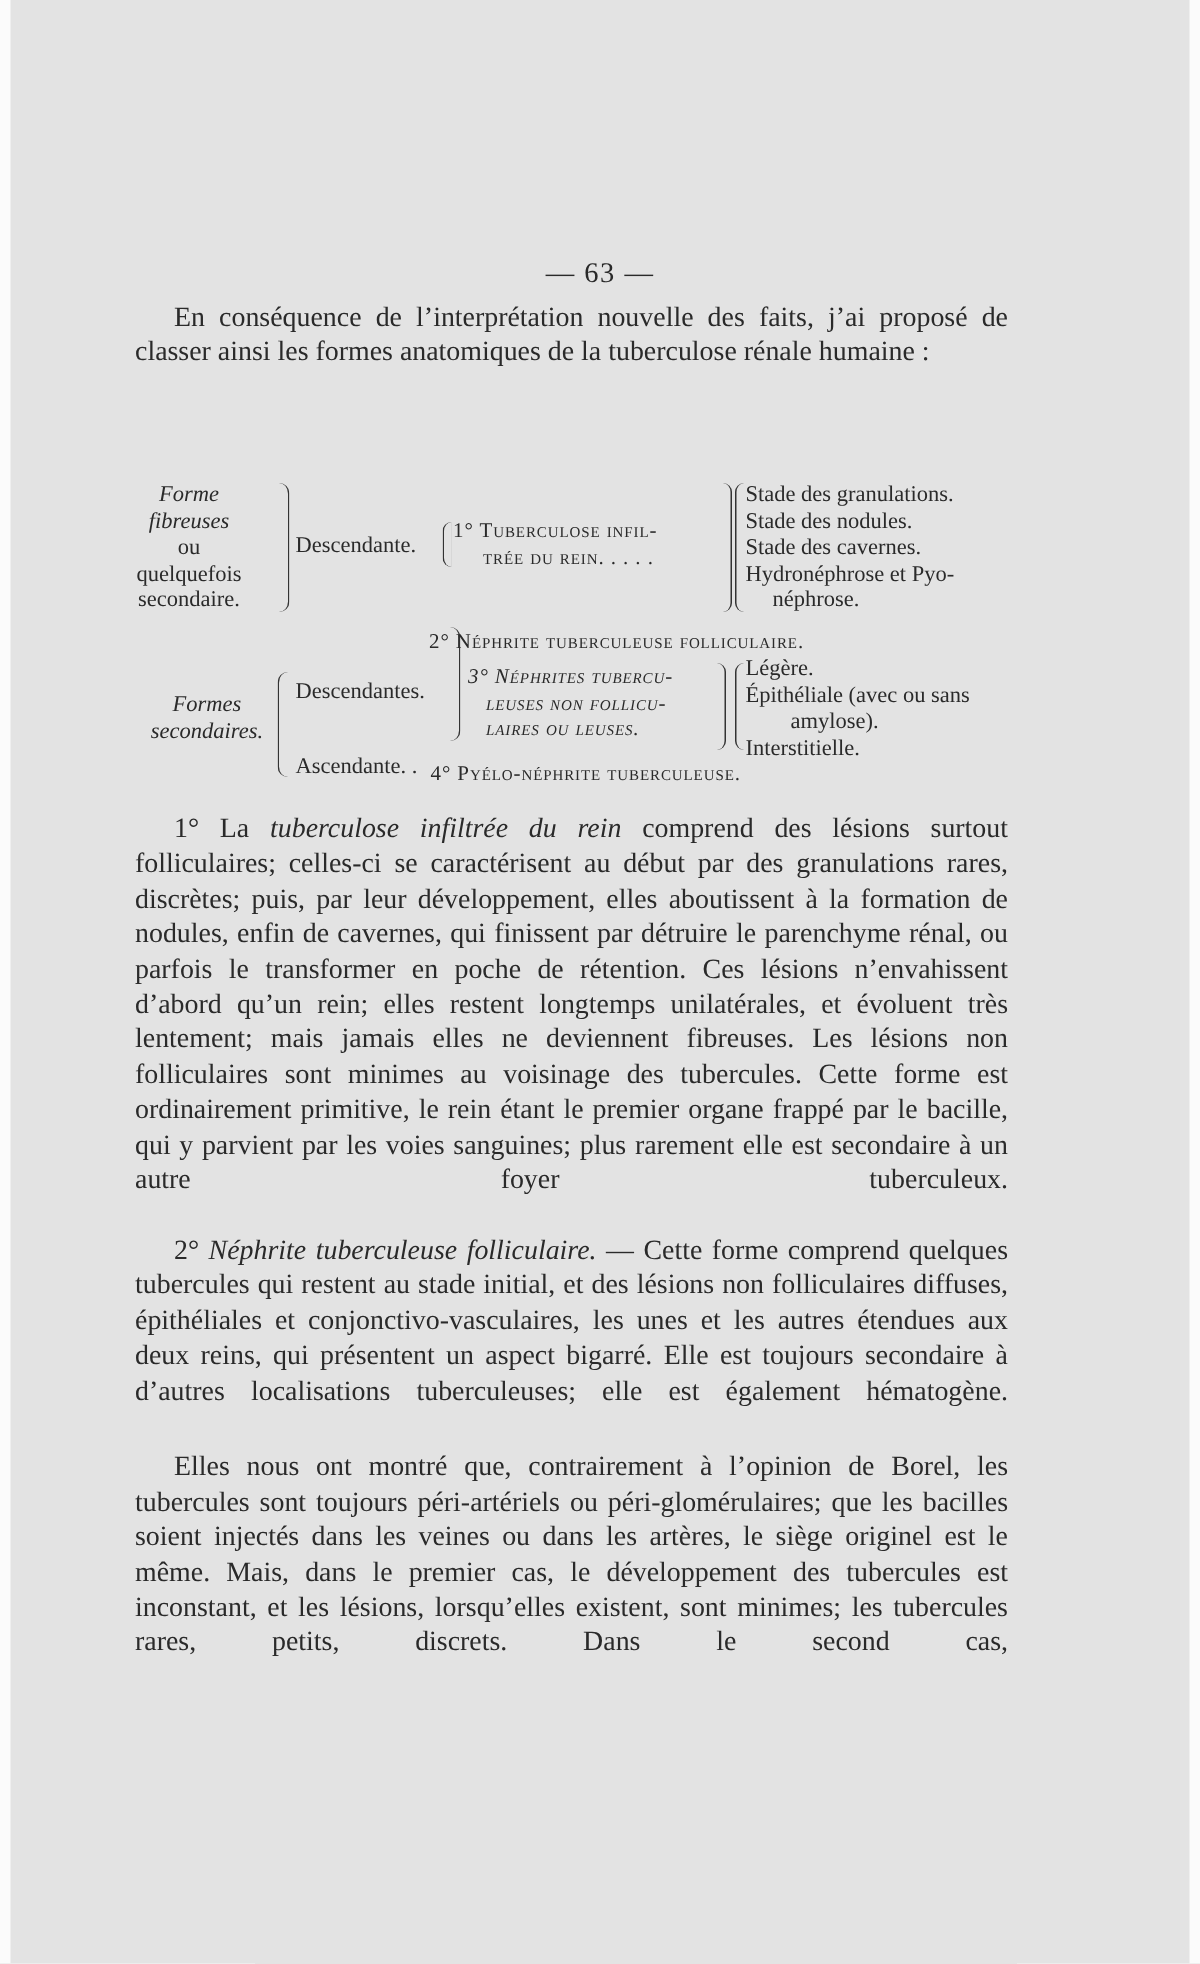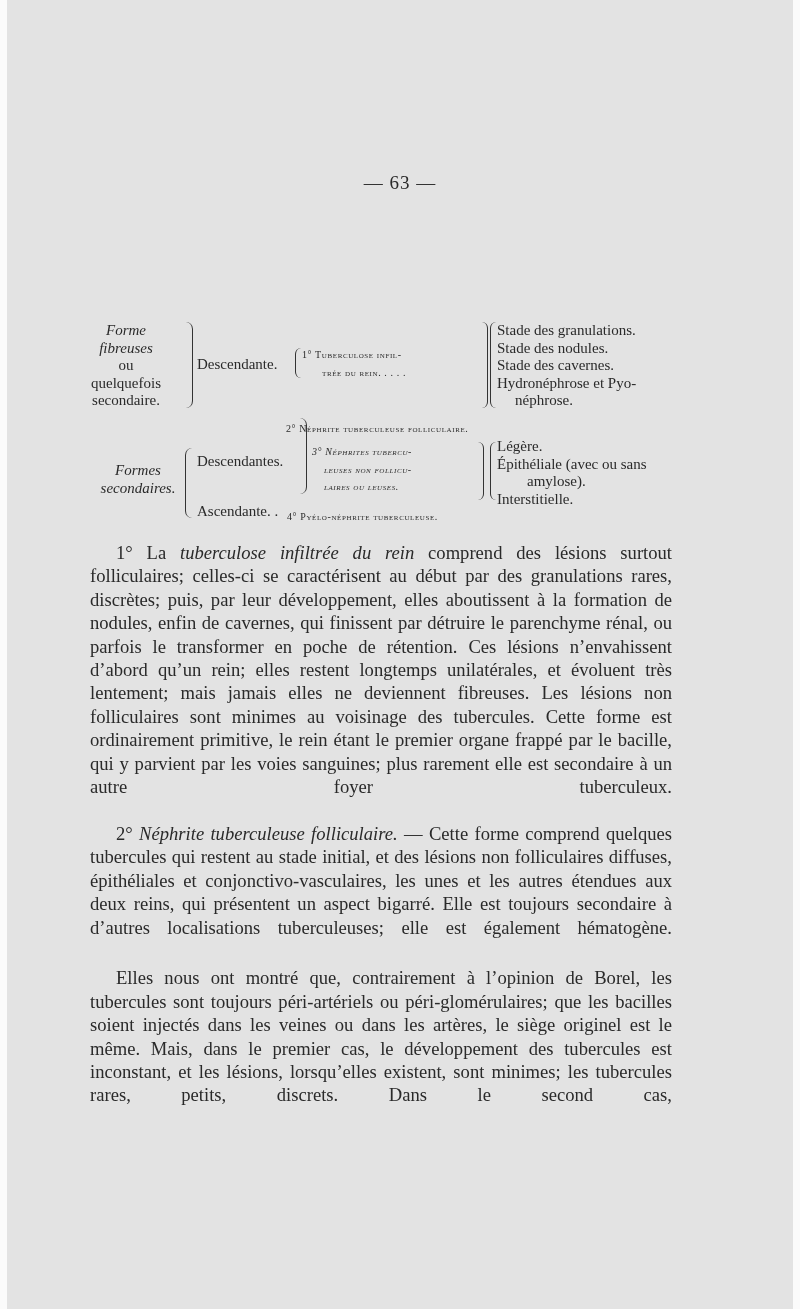--- a/index.html
+++ b/index.html
@@ -23,35 +23,36 @@
     }
     .text p { margin: 0; }
     .text p.indent { text-indent: 26px; }
     .text p.noindent { text-indent: 0; }
     .text p::after { content: ""; display: inline-block; width: 100%; height: 0; }
     .text p.last::after { display: none; }
     em { font-style: italic; }
 
     
     .cls { position: absolute; font-size: 15px; line-height: 17.5px; }
-    .sc { font-variant: small-caps; font-size: 10px; letter-spacing: 0.6px; }
+    .sc { font-variant: small-caps; font-size: 14px; letter-spacing: 0.6px; }
     .it { font-style: italic; }
     .center { text-align: center; }
     .brace { position: absolute; font-weight: 100; color: #333; }
     .b-r { border-right: 1.5px solid #333; border-radius: 0 10px 10px 0; }
     .b-l { border-left: 1.5px solid #333; border-radius: 10px 0 0 10px; }
   </style>
 </head>
 <body>
 
 <div class="page"></div>
 
 <div class="folio">— 63 —</div>
 
 <div class="text" style="top:200px;">
+  <p class="indent last">En conséquence de l’interprétation nouvelle des faits, j’ai proposé de classer ainsi les formes anatomiques de la tuberculose rénale humaine :</p>
 </div>
 
 <div>
 
   <div class="cls it center" style="left:76px; top:322px; width:100px;">
     <div>Forme</div>
     <div>fibreuses</div>
     <div style="font-style:normal">ou</div>
     <div style="font-style:normal">quelquefois</div>
     <div style="font-style:normal">secondaire.</div>

